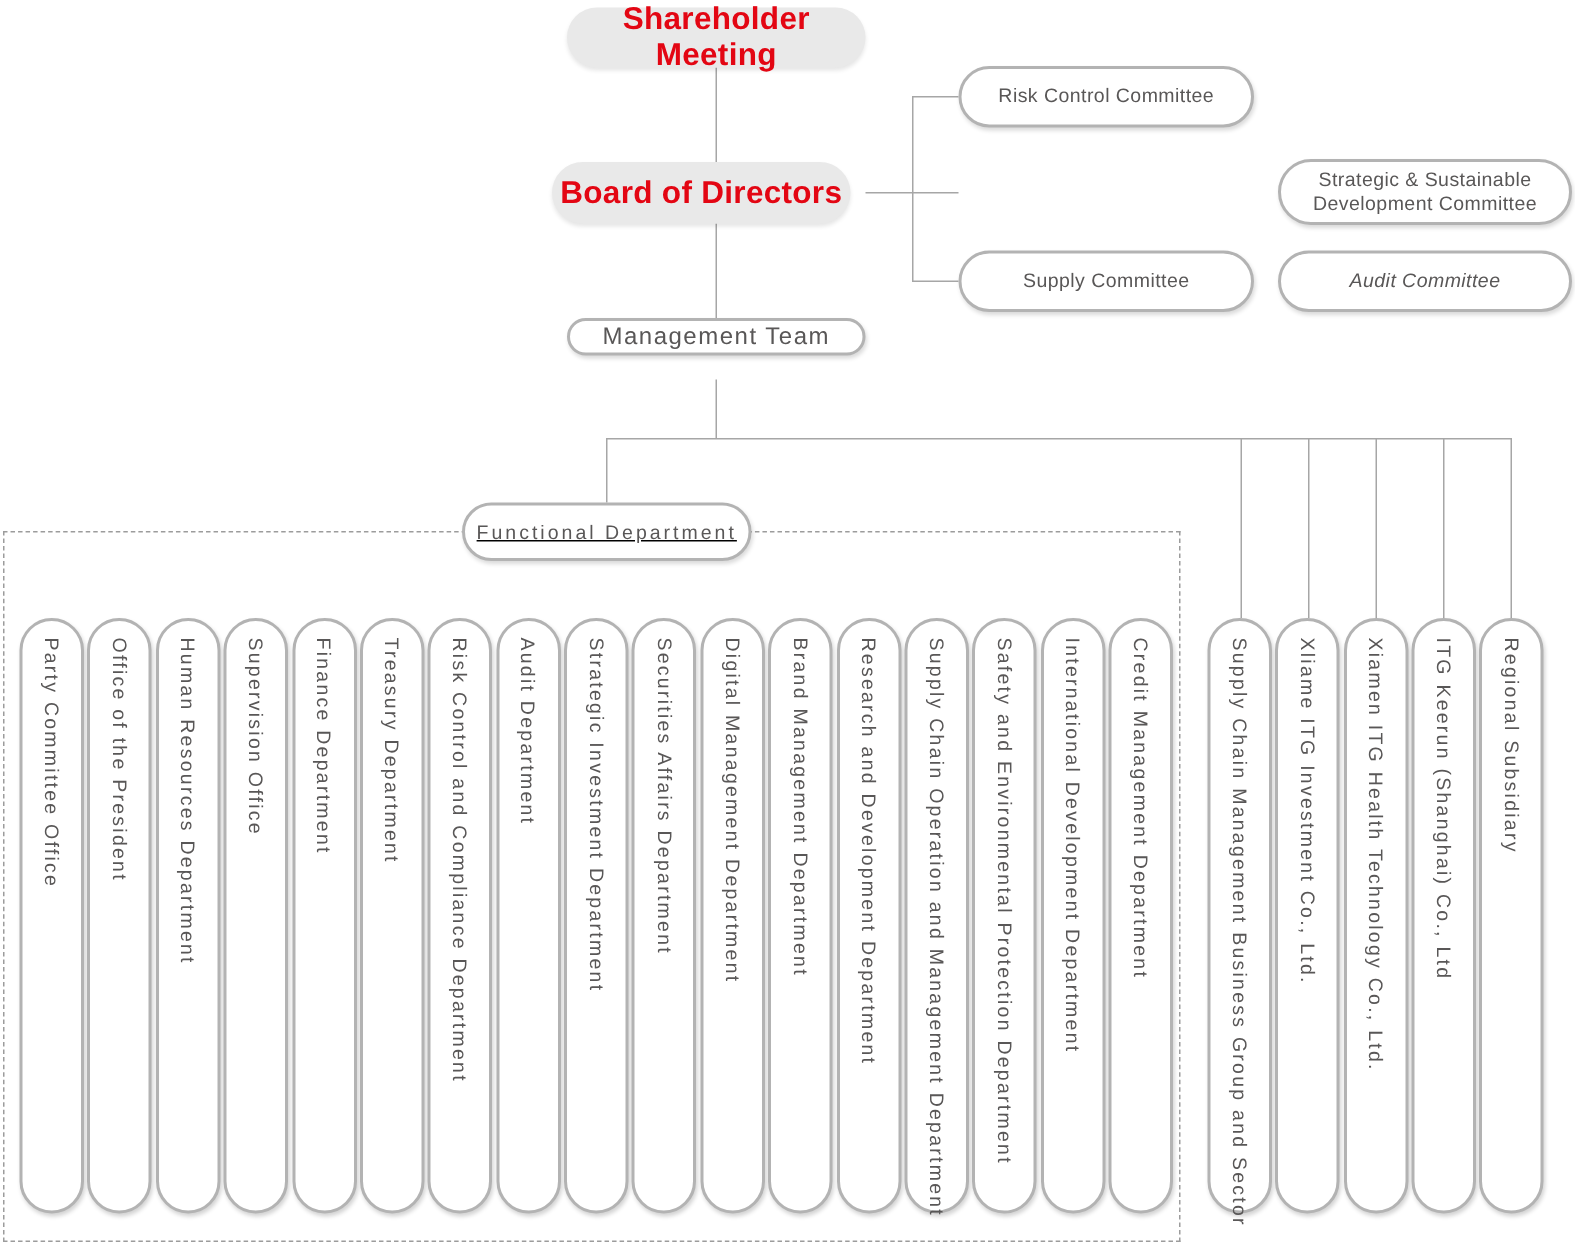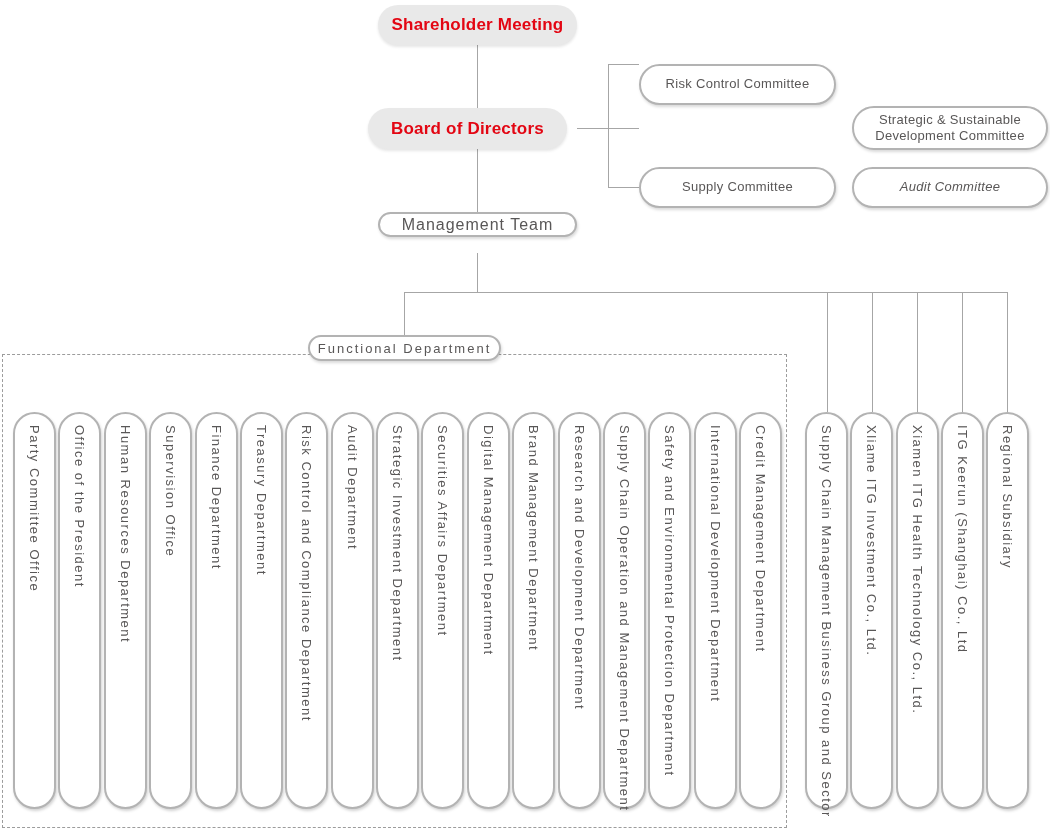--- a/index.html
+++ b/index.html
@@ -41,21 +41,21 @@
     box-shadow: 0 2px 3px rgba(0,0,0,0.10);
   }
   .pill.white {
     background: #ffffff;
     border: 2px solid #b3b3b3;
     box-shadow: 1px 2px 3px rgba(0,0,0,0.15);
   }
   .red-title {
     color: #e30613;
     font-weight: bold;
-    font-size: 17px;
+    font-size: 21px;
     letter-spacing: 0.2px;
   }
   .mgmt-text {
     color: #595757;
     font-size: 16px;
     letter-spacing: 1px;
   }
   .committee-text {
     color: #595757;
     font-size: 13px;
@@ -124,34 +124,34 @@
   </div>
 
   <div class="pill gray" style="left:368px; top:108px; width:199px; height:41px;">
     <span class="red-title">Board of Directors</span>
   </div>
 
   <div class="pill white" style="left:378px; top:212px; width:199px; height:25px;">
     <span class="mgmt-text">Management Team</span>
   </div>
 
-  <div class="pill white" style="left:639px; top:44px; width:197px; height:41px;margin-top:20px;">
+  <div class="pill white" style="left:639px; top:44px; width:197px; height:41px;">
     <span class="committee-text">Risk Control Committee</span>
   </div>
   <div class="pill white" style="left:852px; top:106px; width:196px; height:44px;">
     <span class="committee-text">Strategic &amp; Sustainable Development Committee</span>
   </div>
   <div class="pill white" style="left:639px; top:167px; width:197px; height:41px;">
     <span class="committee-text">Supply Committee</span>
   </div>
   <div class="pill white" style="left:852px; top:167px; width:196px; height:41px;font-style:italic;">
     <span class="committee-text">Audit Committee</span>
   </div>
 
-  <div class="pill white" style="left:308px; top:335px; width:193px; height:26px; border-radius:20px;">
+  <div class="pill white" style="left:308px; top:335px; width:193px; height:39px; border-radius:20px;text-decoration:underline;">
     <span class="func-text">Functional Department</span>
   </div>
 
   <div class="vrow" style="left:13px; top:412px; width:769px;">
     <div class="vpill">
         <span class="vtext">Party Committee Office</span>
       </div>
     <div class="vpill">
         <span class="vtext">Office of the President</span>
       </div>

